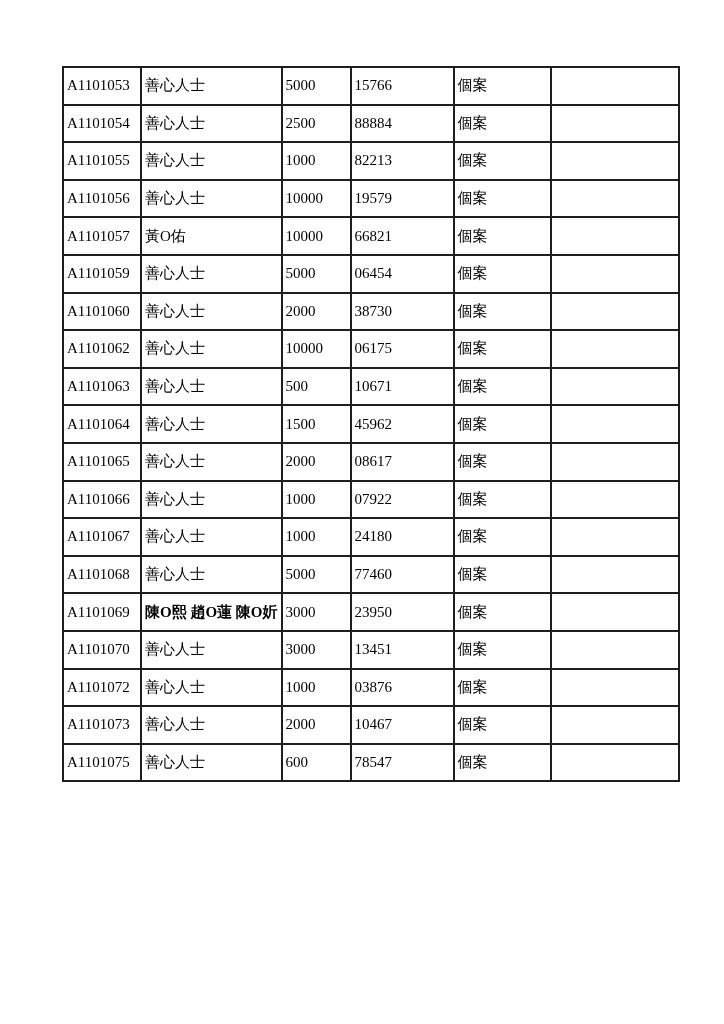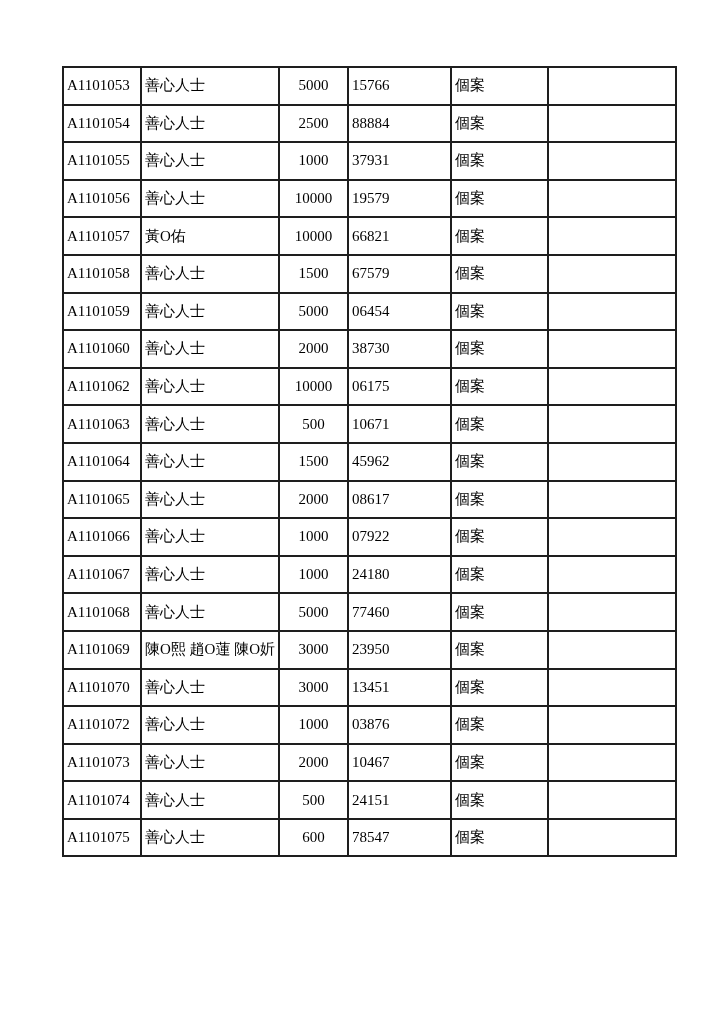--- a/index.html
+++ b/index.html
@@ -28,25 +28,25 @@
     line-height: 1;
     color: #000000;
     height: 35.6px;
     padding: 0 3px;
     vertical-align: middle;
     overflow: hidden;
     white-space: nowrap;
   }
   td.col-id      { width: 70px; }
   td.col-donor   { width: 122px; }
-  td.col-amount  { width: 61px; text-align: center; padding-right: 5px; }
+  td.col-amount  { width: 61px; text-align: left; padding-right: 5px; }
   td.col-code    { width: 95px; margin-left: 17px; }
   td.col-category{ width: 89px; }
   td.col-note    { width: 120px; }
-  td.shrink      { font-size: 11px; letter-spacing: 0; }
+  td.shrink      { font-size: 11px; letter-spacing: 0; font-weight: bold; }
 </style>
 </head>
 <body>
 
 <div class="page">
   <table class="donation-table">
     <tbody id="table-body">
         <tr>
           <td class="col-id">A1101053</td>
           <td class="col-donor">善心人士</td>
@@ -60,49 +60,41 @@
           <td class="col-donor">善心人士</td>
           <td class="col-amount">2500</td>
           <td class="col-code">88884</td>
           <td class="col-category">個案</td>
           <td class="col-note"></td>
         </tr>
         <tr>
           <td class="col-id">A1101055</td>
           <td class="col-donor">善心人士</td>
           <td class="col-amount">1000</td>
-          <td class="col-code">37931</td>
+          <td class="col-code">82213</td>
           <td class="col-category">個案</td>
           <td class="col-note"></td>
         </tr>
         <tr>
           <td class="col-id">A1101056</td>
           <td class="col-donor">善心人士</td>
           <td class="col-amount">10000</td>
           <td class="col-code">19579</td>
           <td class="col-category">個案</td>
           <td class="col-note"></td>
         </tr>
         <tr>
           <td class="col-id">A1101057</td>
           <td class="col-donor">黃O佑</td>
           <td class="col-amount">10000</td>
           <td class="col-code">66821</td>
           <td class="col-category">個案</td>
           <td class="col-note"></td>
         </tr>
         <tr>
-          <td class="col-id">A1101058</td>
-          <td class="col-donor">善心人士</td>
-          <td class="col-amount">1500</td>
-          <td class="col-code">67579</td>
-          <td class="col-category">個案</td>
-          <td class="col-note"></td>
-        </tr>
-        <tr>
           <td class="col-id">A1101059</td>
           <td class="col-donor">善心人士</td>
           <td class="col-amount">5000</td>
           <td class="col-code">06454</td>
           <td class="col-category">個案</td>
           <td class="col-note"></td>
         </tr>
         <tr>
           <td class="col-id">A1101060</td>
           <td class="col-donor">善心人士</td>
@@ -189,28 +181,20 @@
           <td class="col-amount">1000</td>
           <td class="col-code">03876</td>
           <td class="col-category">個案</td>
           <td class="col-note"></td>
         </tr>
         <tr>
           <td class="col-id">A1101073</td>
           <td class="col-donor">善心人士</td>
           <td class="col-amount">2000</td>
           <td class="col-code">10467</td>
-          <td class="col-category">個案</td>
-          <td class="col-note"></td>
-        </tr>
-        <tr>
-          <td class="col-id">A1101074</td>
-          <td class="col-donor">善心人士</td>
-          <td class="col-amount">500</td>
-          <td class="col-code">24151</td>
           <td class="col-category">個案</td>
           <td class="col-note"></td>
         </tr>
         <tr>
           <td class="col-id">A1101075</td>
           <td class="col-donor">善心人士</td>
           <td class="col-amount">600</td>
           <td class="col-code">78547</td>
           <td class="col-category">個案</td>
           <td class="col-note"></td>

